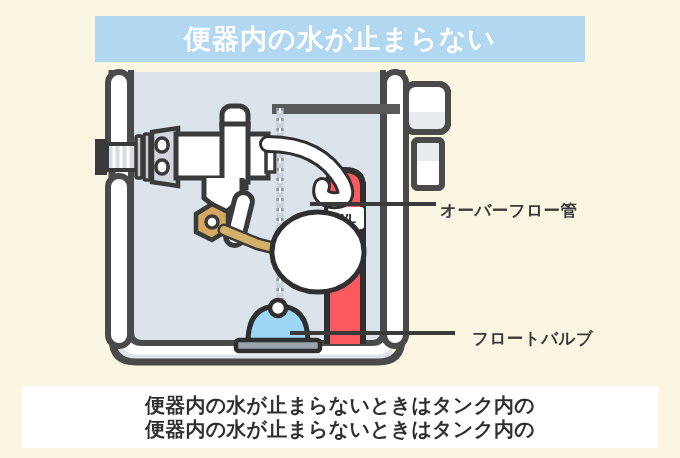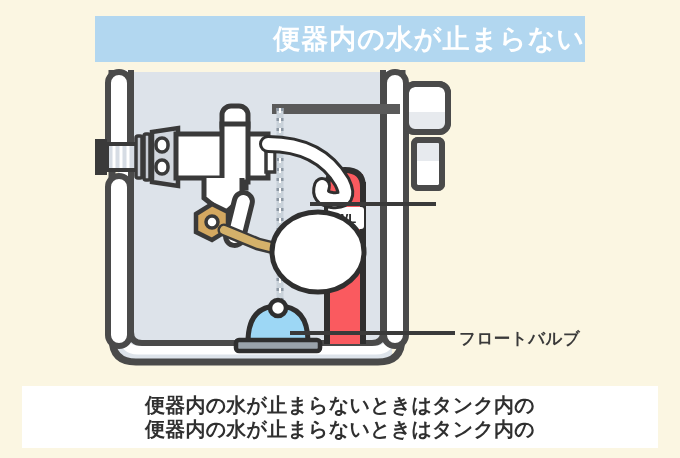--- a/index.html
+++ b/index.html
@@ -24,21 +24,21 @@
   
   #title-banner {
     position: absolute;
     left: 95px;
     top: 16px;
     width: 490px;
     height: 46px;
     background: #b2d7f0;
     display: flex;
     align-items: center;
-    justify-content: flex-end;
+    justify-content: center;
   }
   #title-text {
     color: #ffffff;
     font-size: 27px;
     font-weight: bold;
     letter-spacing: 1px;
     line-height: 1;
     white-space: nowrap;
   }
 
@@ -54,21 +54,21 @@
   
   .callout-label {
     position: absolute;
     color: #3a3a3a;
     font-size: 16.5px;
     font-weight: bold;
     white-space: nowrap;
     letter-spacing: 0.5px;
   }
   #label-overflow-pipe { left: 440px; top: 200px; }
-  #label-float-valve   { left: 459px; top: 328px; }
+  #label-float-valve   { left: 472px; top: 328px; }
 
   
   #caption-band {
     position: absolute;
     left: 22px;
     top: 386px;
     width: 636px;
     height: 62px;
     background: #ffffff;
     display: flex;
@@ -174,20 +174,21 @@
 
       <path d="M 248 280 Q 248 244 278 244 Q 308 244 308 280 Z" fill="#9dd7f5" stroke="#2f2f2f" stroke-width="5"></path>
       <circle cx="278" cy="246" r="8" fill="#ffffff" stroke="#2f2f2f" stroke-width="4.5"></circle>
       <rect x="236" y="278" width="84" height="11" rx="3" fill="#9aa3ab" stroke="#2f2f2f" stroke-width="4.5"></rect>
 
       <line x1="310" y1="142" x2="436" y2="142" stroke="#3a3a3a" stroke-width="4"></line>
       <line x1="290" y1="271" x2="455" y2="271" stroke="#3a3a3a" stroke-width="4"></line>
     </svg>
   </div>
 
+  <div id="label-overflow-pipe" class="callout-label">オーバーフロー管</div>
   <div id="label-float-valve" class="callout-label">フロートバルブ</div>
 
   <div id="caption-band">
     <div class="caption-line">便器内の水が止まらないときはタンク内の</div>
     <div class="caption-line">便器内の水が止まらないときはタンク内の</div>
   </div>
 
 </div>
 
 </body></html>

